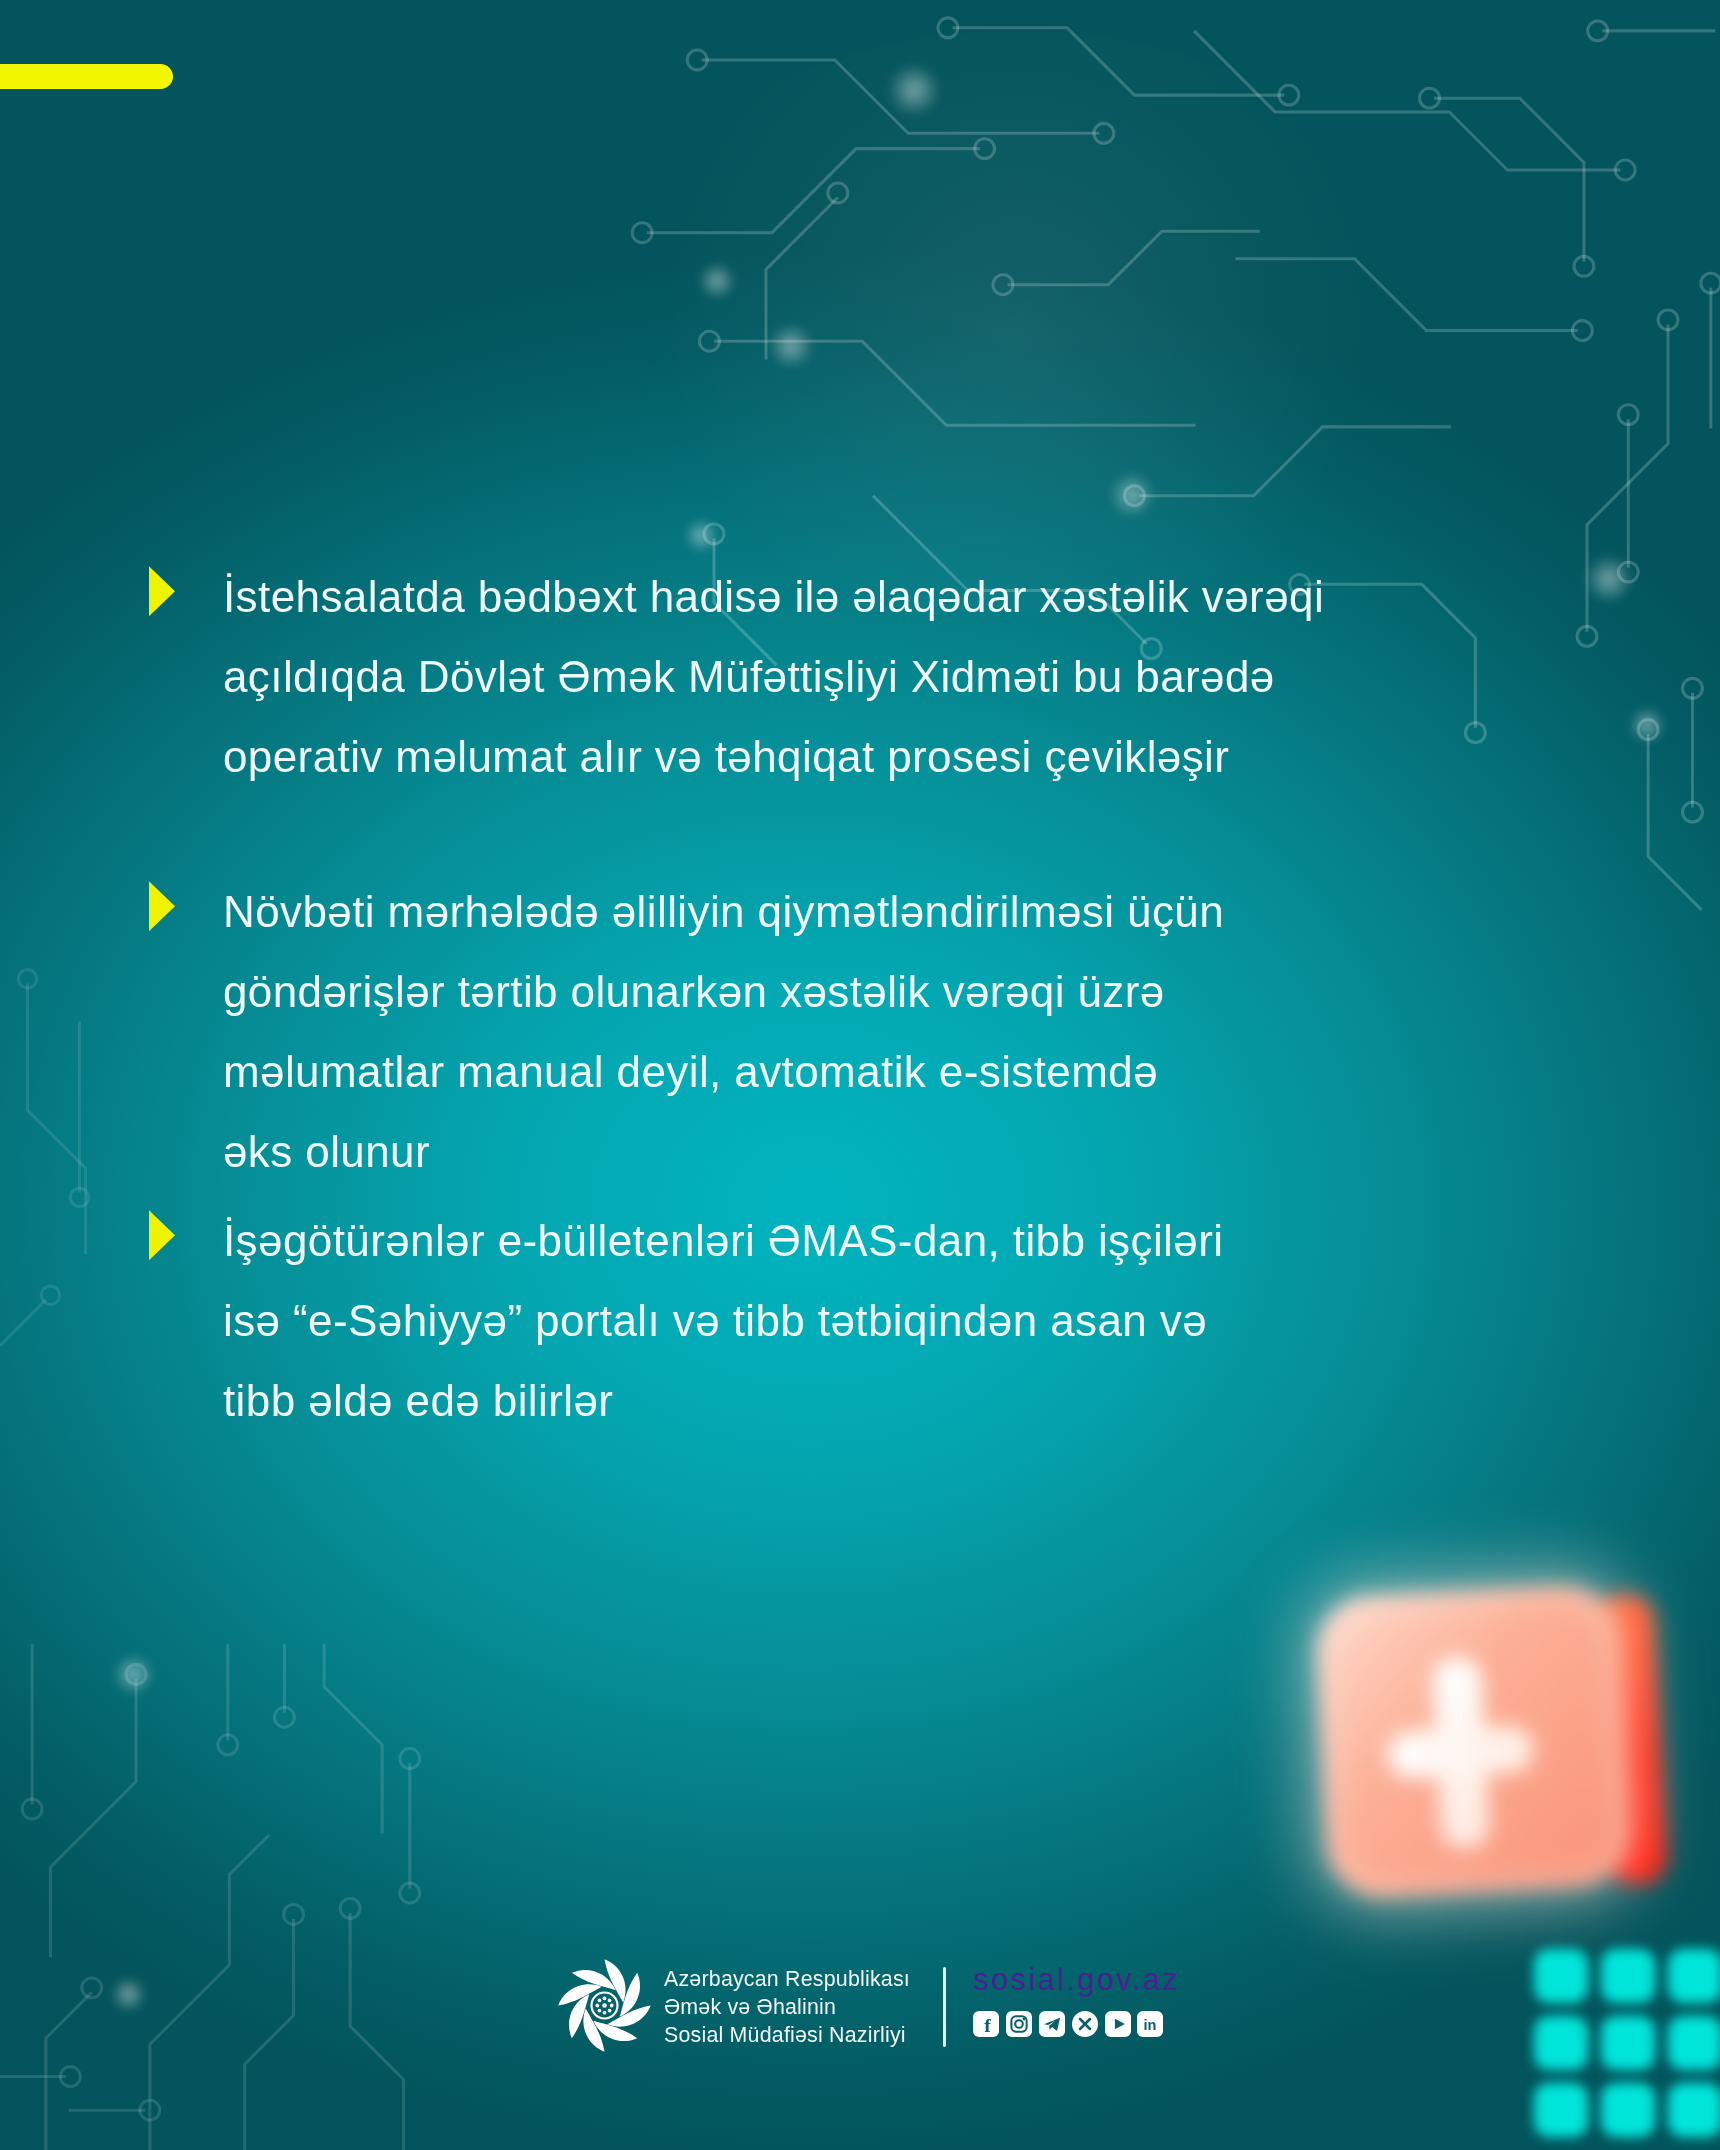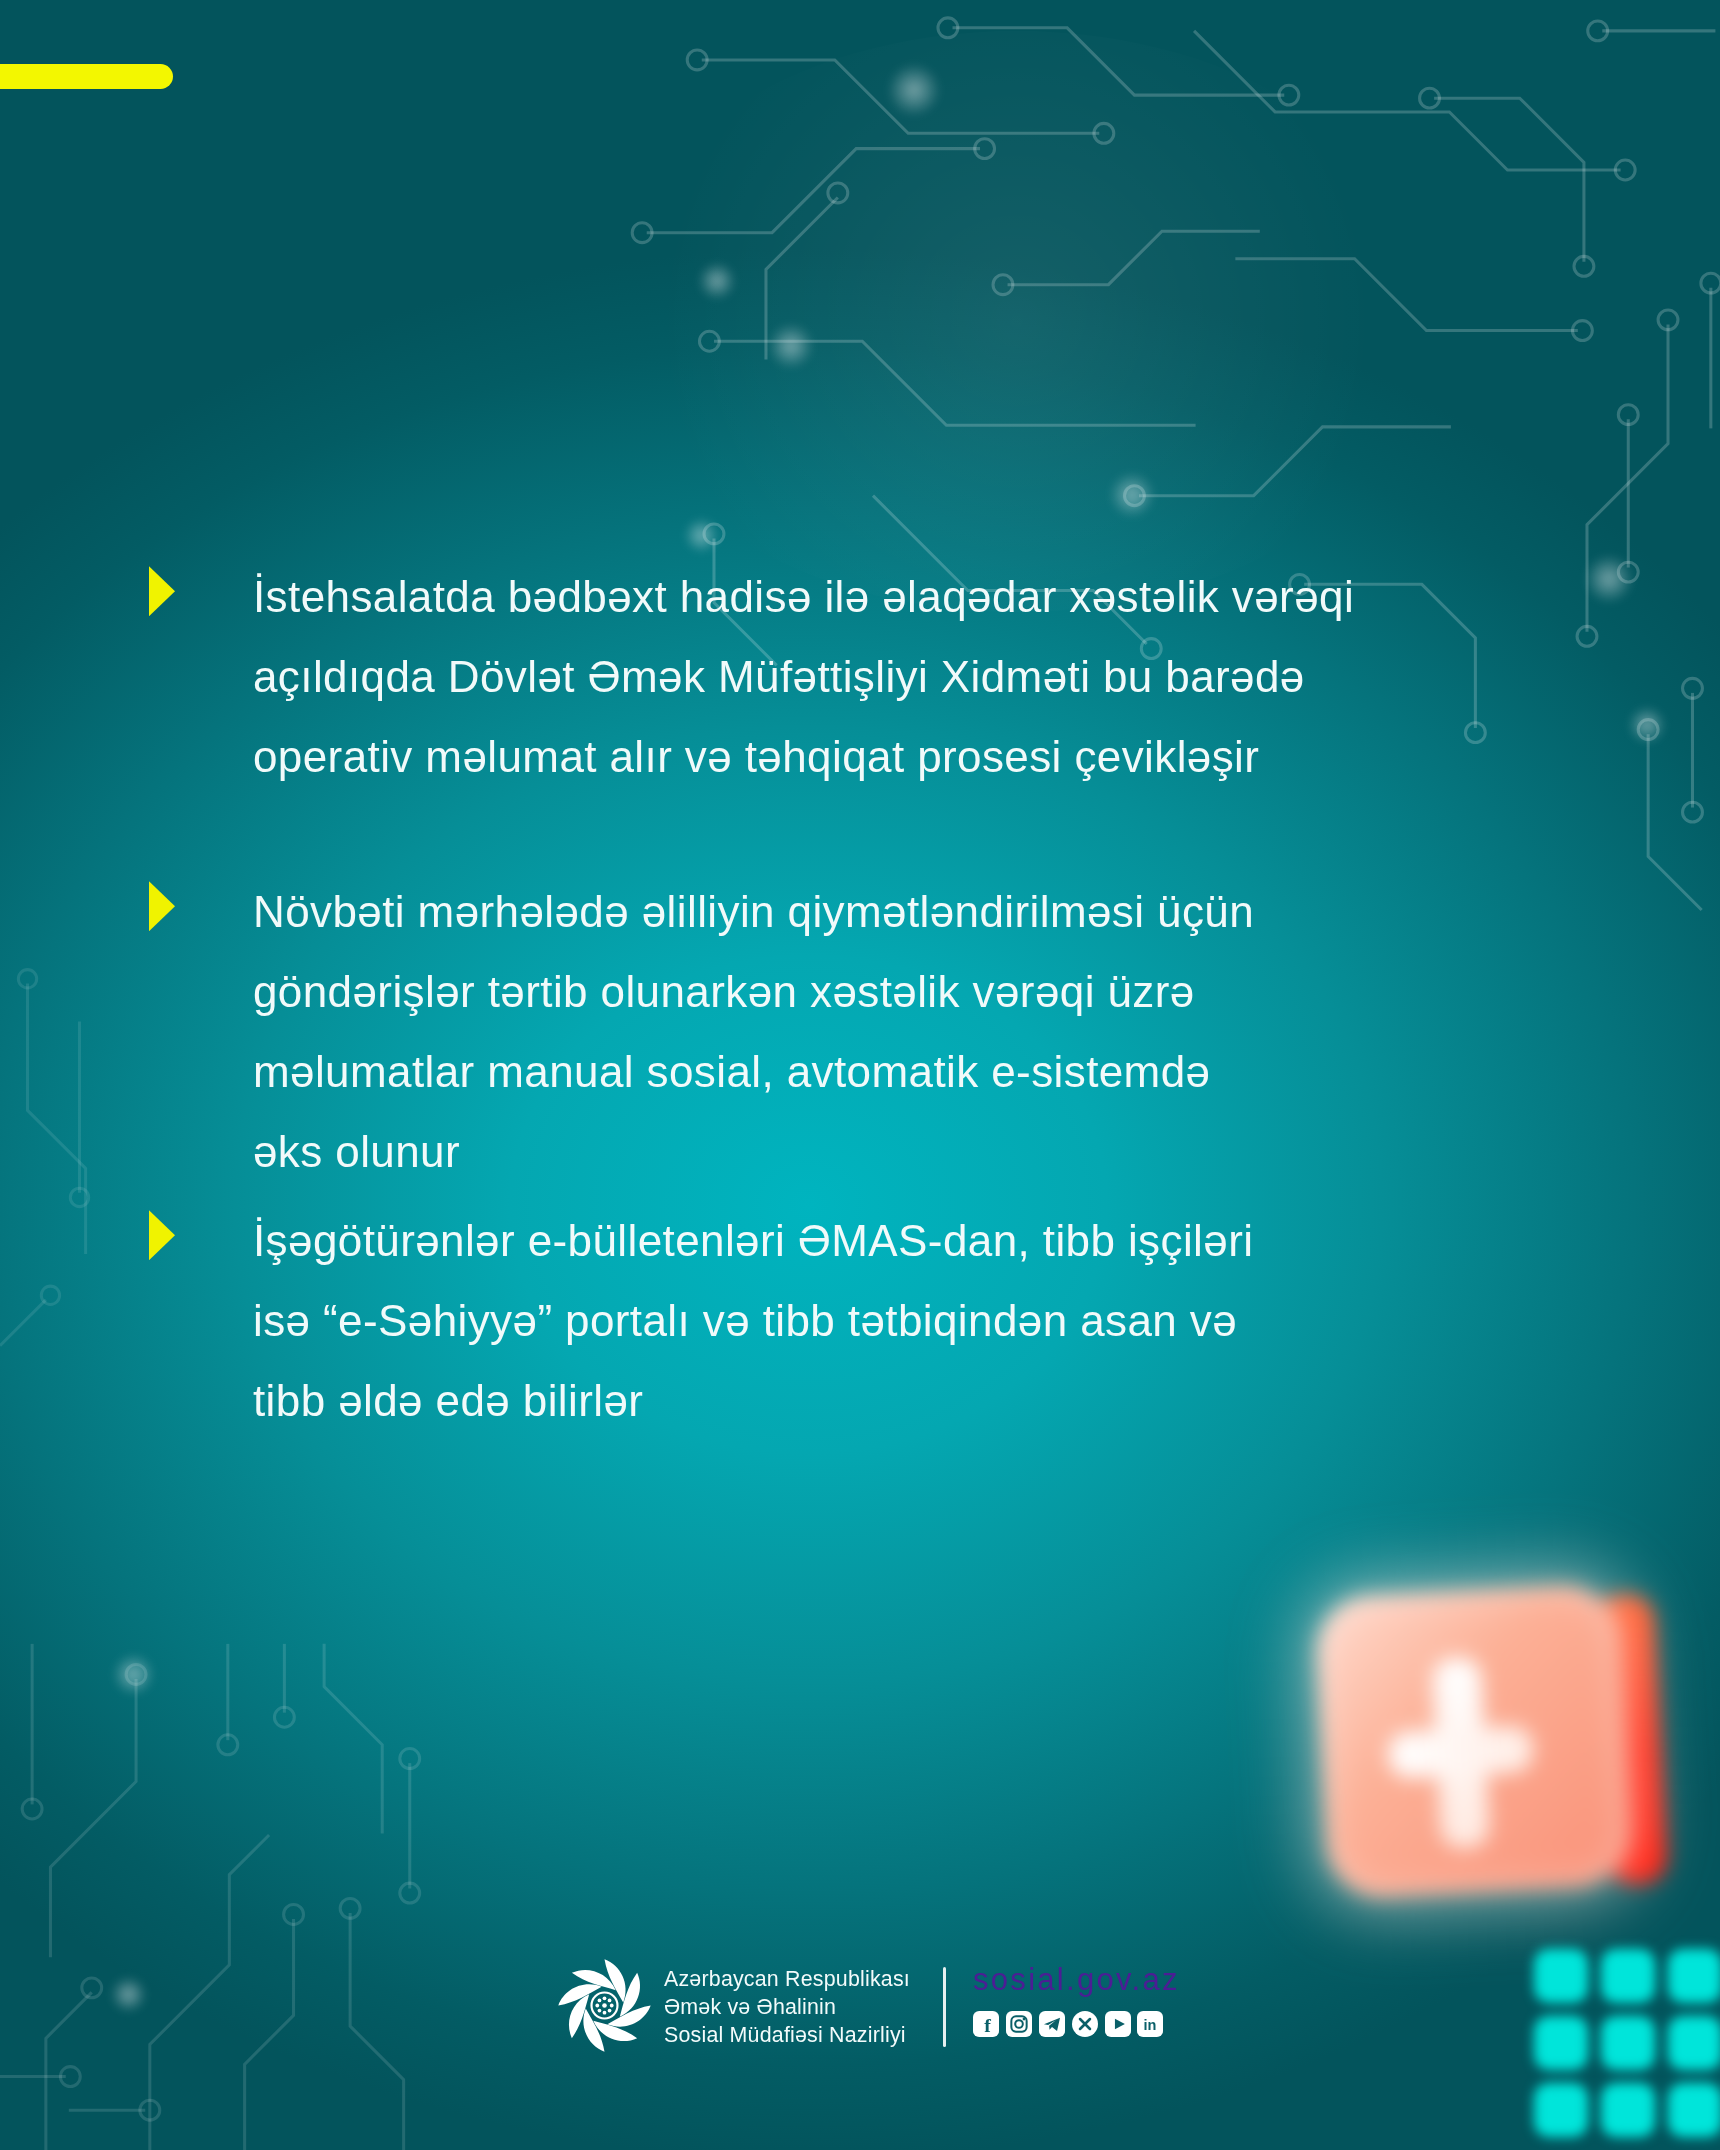--- a/index.html
+++ b/index.html
@@ -18,21 +18,21 @@
   .wash{position:absolute;left:596px;top:31px;width:841px;height:581px;border-radius:50%;
     background:radial-gradient(circle, rgba(255,255,255,.07), rgba(255,255,255,0) 70%);pointer-events:none;}
   
   .accent-bar{position:absolute;left:0;top:64px;width:173px;height:25px;
     border-radius:0 13px 13px 0;}
   
   .bullet{position:absolute;left:149px;width:1499px;}
   .bullet .arrow{position:absolute;left:0;top:9.2px;width:26px;height:50px;
     clip-path:polygon(0 0,100% 50%,0 100%);
     filter:drop-shadow(-3.8px 6.9px 5.4px rgba(0,0,0,.30));}
-  .bullet .lines{margin-left:104px;}
+  .bullet .lines{margin-left:74px;}
   .bullet .line{font-size:44px;line-height:80px;letter-spacing:0.4px;
     color:#f1fafa;font-weight:400;white-space:nowrap;}
   
   .med-tile{position:absolute;left:1321px;top:1589px;width:341px;height:306px;
     transform:rotate(-3deg);filter:blur(10px);}
   .med-tile .side{position:absolute;left:280px;top:12.2px;width:60px;height:291px;border-radius:27.5px;
     background:linear-gradient(180deg,#ff5a26 0%,#ff1804 55%,#ff0e00 100%);}
   .med-tile .front{position:absolute;left:0;top:0;width:304px;height:303px;border-radius:57px;
     background:linear-gradient(135deg,#ffddd0 0%,#fcb096 40%,#f98f76 100%);
     box-shadow:0 0 61px 17px rgba(255,235,228,.5), inset 0 0 38px rgba(255,255,255,.45);}
@@ -164,21 +164,21 @@
     <div class="line">açıldıqda Dövlət Əmək Müfəttişliyi Xidməti bu barədə</div>
     <div class="line">operativ məlumat alır və təhqiqat prosesi çevikləşir</div>
   </div>
 </div>
 
 <div class="bullet" style="top:872px">
   <div class="arrow" style="background:#f0f300"></div>
   <div class="lines">
     <div class="line">Növbəti mərhələdə əlilliyin qiymətləndirilməsi üçün</div>
     <div class="line">göndərişlər tərtib olunarkən xəstəlik vərəqi üzrə</div>
-    <div class="line">məlumatlar manual sosial, avtomatik e-sistemdə</div>
+    <div class="line">məlumatlar manual deyil, avtomatik e-sistemdə</div>
     <div class="line">əks olunur</div>
   </div>
 </div>
 
 <div class="bullet" style="top:1201px">
   <div class="arrow" style="background:#f0f300"></div>
   <div class="lines">
     <div class="line">İşəgötürənlər e-bülletenləri ƏMAS-dan, tibb işçiləri</div>
     <div class="line">isə “e-Səhiyyə” portalı və tibb tətbiqindən asan və</div>
     <div class="line">tibb əldə edə bilirlər</div>

